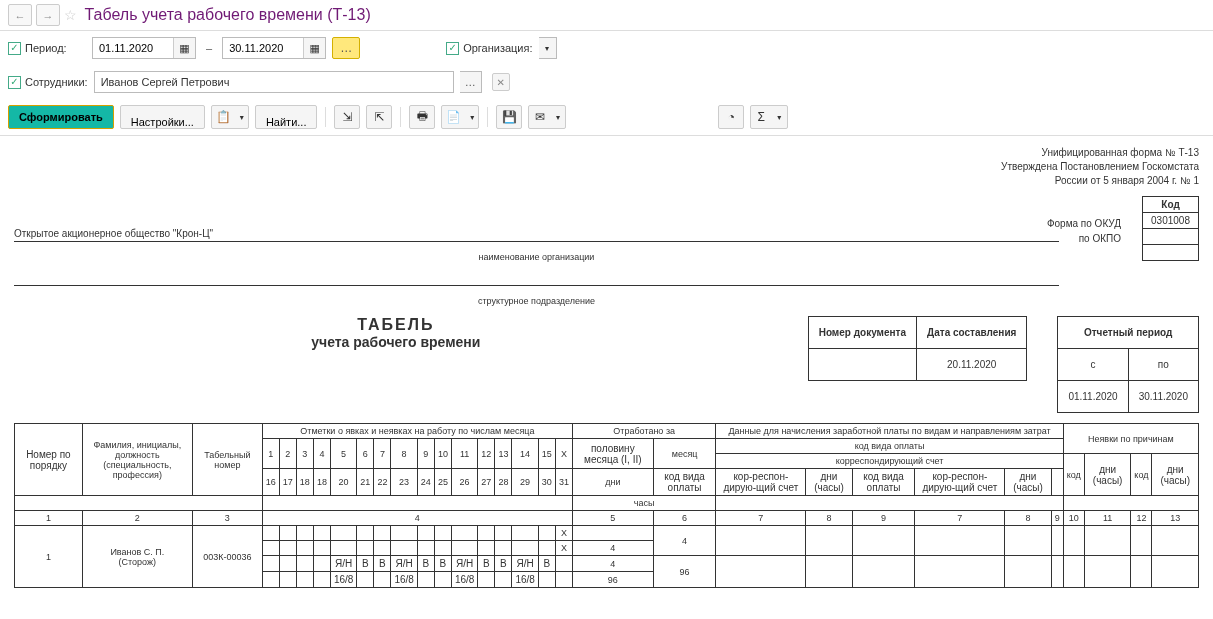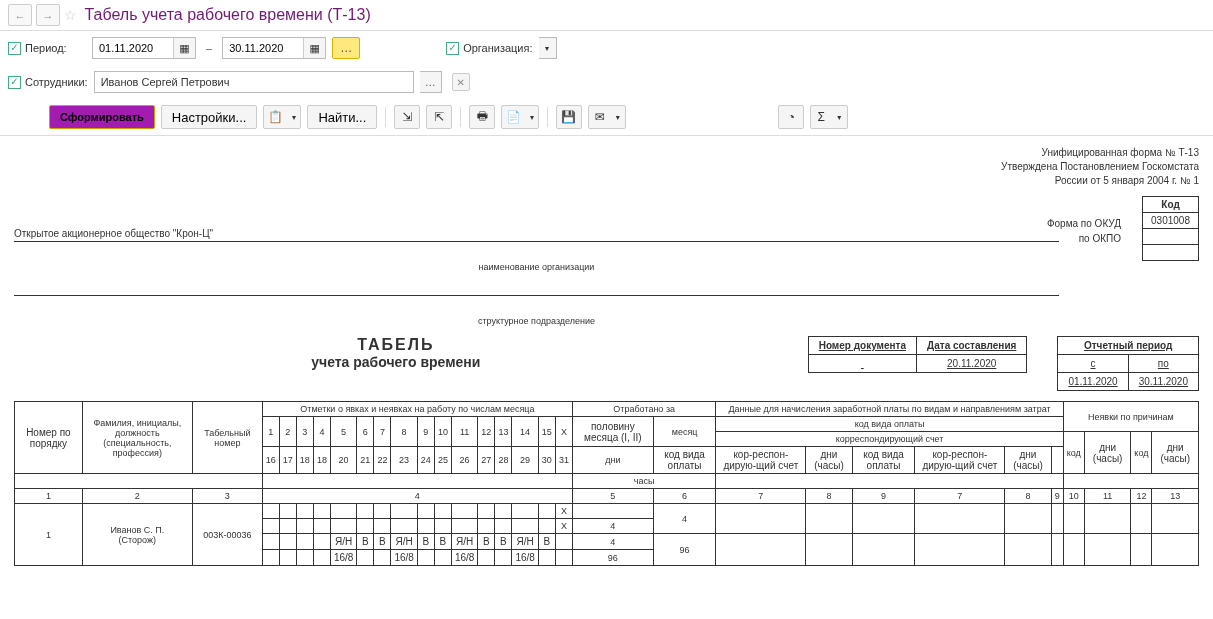--- a/index.html
+++ b/index.html
@@ -12,43 +12,43 @@
 .checkbox-wrap { display: flex; align-items: center; gap: 4px; min-width: 78px; }
 .chk { width: 13px; height: 13px; border: 1px solid #4a8; background: #fff; display: inline-flex; align-items: center; justify-content: center; color: #3a7; font-size: 10px; line-height: 1; }
 .date-input-wrap { display: flex; align-items: center; border: 1px solid #bbb; background: #fff; height: 22px; }
 .date-input { border: none; padding: 0 6px; width: 80px; font-size: 11px; outline: none; height: 100%; }
 .cal-btn { width: 22px; height: 20px; border-left: 1px solid #ccc; background: #f5f5f5; display: flex; align-items: center; justify-content: center; cursor: pointer; font-size: 11px; }
 .dash { margin: 0 4px; color: #555; }
 .sel-btn { width: 28px; height: 22px; border: 1px solid #d4b000; background: #ffe87c; border-radius: 2px; display: flex; align-items: center; justify-content: center; cursor: pointer; font-size: 12px; color: #555; }
 .org-label { margin-left: 80px; }
 .org-input { border: 1px solid #bbb; height: 22px; width: 340px; padding: 0 6px; font-size: 11px; display: flex; align-items: center; background: #fff; }
 .dd-btn { width: 18px; height: 22px; border: 1px solid #bbb; border-left: none; background: #f5f5f5; display: flex; align-items: center; justify-content: center; cursor: pointer; font-size: 8px; }
-.emp-input { border: 1px solid #bbb; height: 22px; width: 320px; padding: 0 6px; font-size: 11px; background: #fff; display: flex; align-items: center; }
+.emp-input { border: 1px solid #bbb; height: 22px; width: 360px; padding: 0 6px; font-size: 11px; background: #fff; display: flex; align-items: center; }
 .emp-sel { width: 22px; height: 22px; border: 1px solid #bbb; border-left: none; background: #f5f5f5; display: flex; align-items: center; justify-content: center; cursor: pointer; font-size: 11px; color: #555; }
 .clear-btn { width: 18px; height: 18px; border: 1px solid #ccc; background: #f5f5f5; border-radius: 2px; margin-left: 4px; display: flex; align-items: center; justify-content: center; cursor: pointer; font-size: 10px; color: #888; }
 .action-bar { display: flex; align-items: center; gap: 6px; padding: 6px 8px; border-bottom: 1px solid #ddd; }
-.primary-btn { background: #a21caf; border: 1px solid #d4a000; height: 24px; padding: 0 10px; font-size: 11px; font-weight: bold; cursor: pointer; border-radius: 2px; margin-left: 41px; }
-.secondary-btn { background: #f5f5f5; border: 1px solid #ccc; height: 24px; padding: 0 10px; font-size: 13px; cursor: pointer; border-radius: 2px; display: flex; align-items: center; gap: 3px; }
+.primary-btn { background: #14b8a6; border: 1px solid #d4a000; height: 24px; padding: 0 10px; font-size: 11px; font-weight: bold; cursor: pointer; border-radius: 2px; }
+.secondary-btn { background: #f5f5f5; border: 1px solid #ccc; height: 24px; padding: 0 10px; font-size: 11px; cursor: pointer; border-radius: 2px; display: flex; align-items: flex-end; gap: 3px; }
 .icon-btn { width: 26px; height: 24px; border: 1px solid #ccc; background: #f5f5f5; border-radius: 2px; display: flex; align-items: center; justify-content: center; cursor: pointer; font-size: 12px; }
 .icon-btn.dd { width: 38px; justify-content: space-around; }
 .divider { width: 1px; height: 20px; background: #ddd; margin: 0 2px; }
 .report { padding: 10px 14px; position: relative; font-size: 10px; }
 .form-header { text-align: right; font-size: 10px; margin-bottom: 10px; line-height: 1.4; }
 .code-table { position: absolute; right: 14px; top: 60px; border-collapse: collapse; font-size: 10px; }
 .code-table td, .code-table th { border: 1px solid #333; padding: 2px 8px; text-align: center; }
 .code-labels { position: absolute; right: 92px; top: 80px; text-align: right; font-size: 10px; line-height: 1.5; }
 .org-block { margin-top: 40px; }
 .org-name { font-size: 10px; border-bottom: 1px solid #333; padding-bottom: 2px; margin: 0 140px 0 0; }
-.org-caption { text-align: center; font-size: 9px; margin: 20px 140px 10px 0; }
+.org-caption { text-align: center; font-size: 9px; margin: 10px 140px 10px 0; }
 .doc-info { display: flex; gap: 30px; align-items: flex-start; margin: 10px 0; }
 .title-block { text-align: center; flex: 1; }
 .title-main { font-size: 16px; font-weight: bold; letter-spacing: 2px; }
 .title-sub { font-size: 14px; font-weight: bold; }
 .info-table { border-collapse: collapse; font-size: 10px; }
-.info-table td, .info-table th { border: 1px solid #333; padding: 3px 10px; text-align: center; text-decoration: underline; }
+.info-table td, .info-table th { border: 1px solid #333; padding: 10px 10px; text-align: center; }
 .main-table { border-collapse: collapse; width: 100%; margin-top: 10px; font-size: 9px; }
 .main-table td, .main-table th { border: 1px solid #333; padding: 2px 3px; text-align: center; vertical-align: middle; }
 .main-table th { font-weight: normal; }
 .day-cell { min-width: 16px; }
 .narrow { font-size: 10px; line-height: 1.1; }
 </style>
 </head>
 <body>
 
 <div class="toolbar-top">

